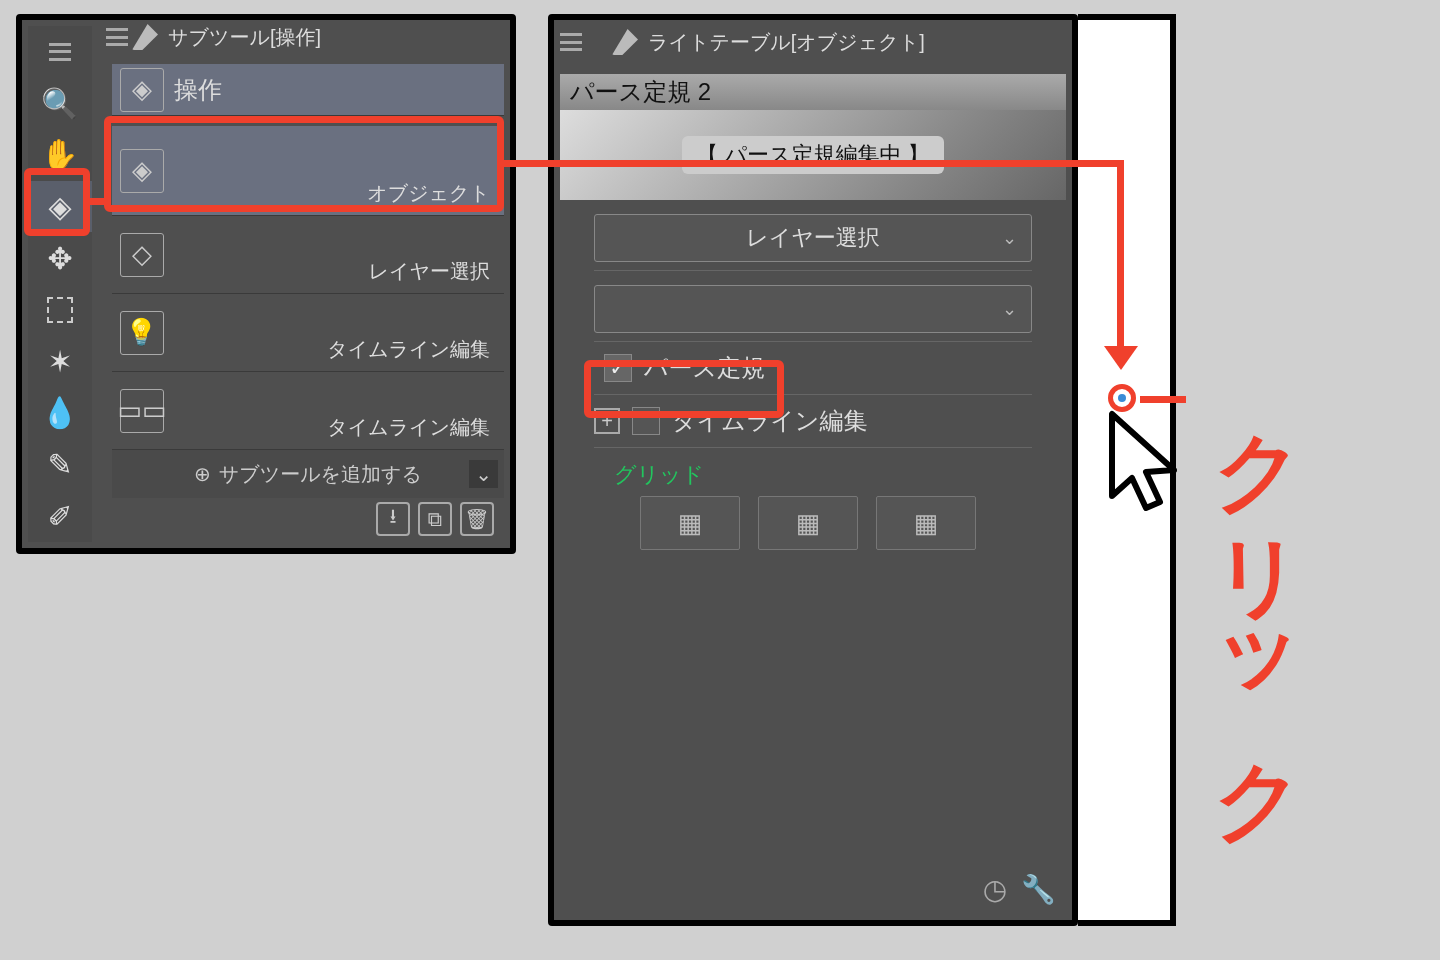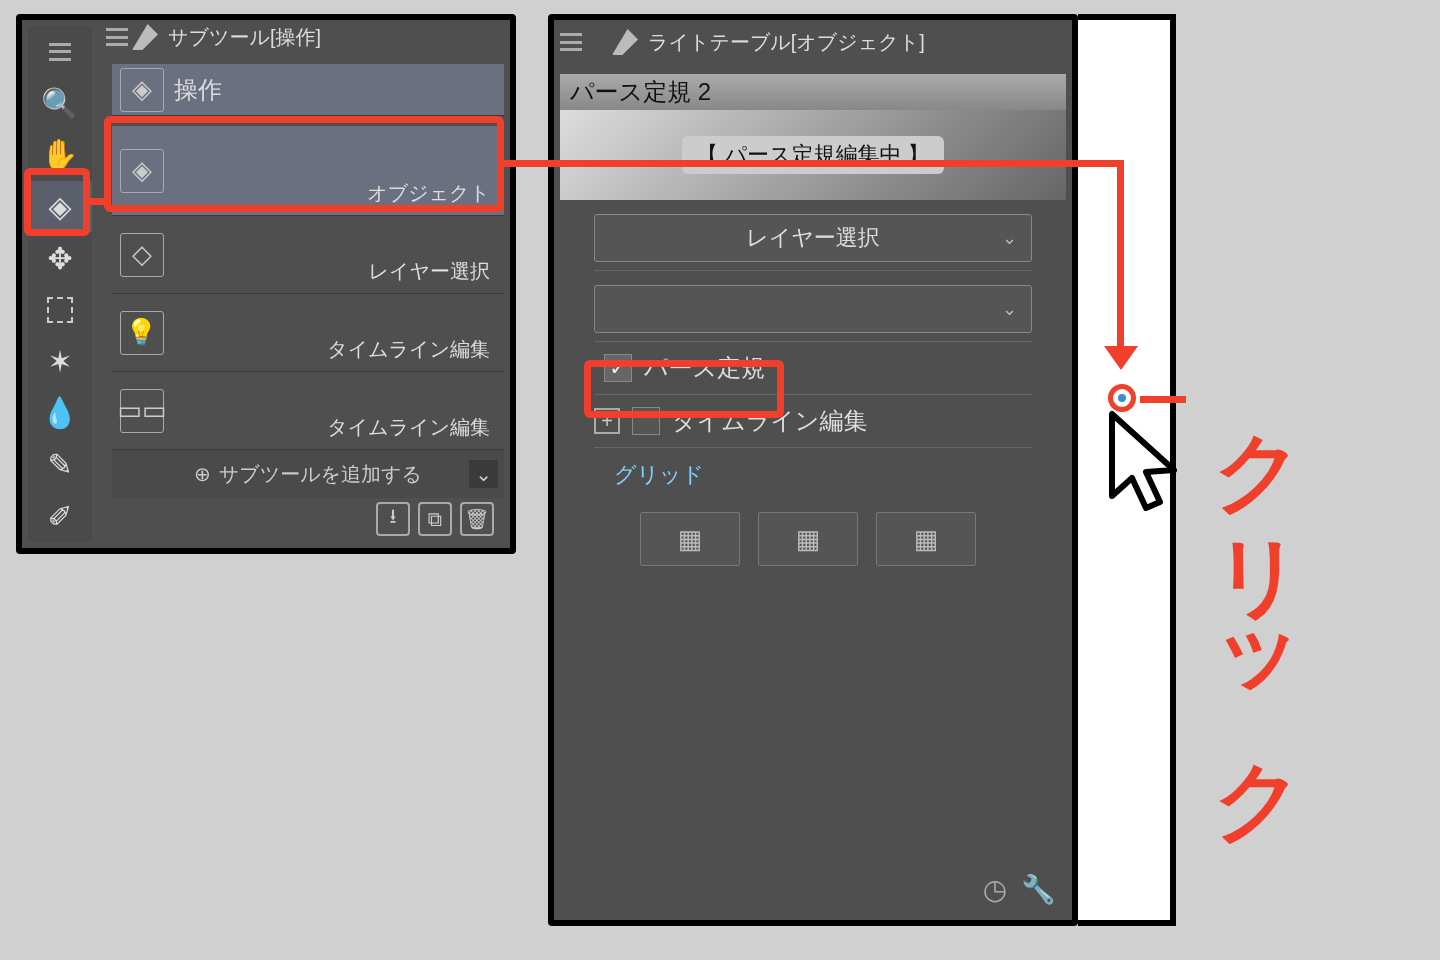--- a/index.html
+++ b/index.html
@@ -28,21 +28,21 @@
   .prop-body { position:absolute; left:6px; right:6px; top:54px; bottom:6px; background:#4f4f4f; }
   .ruler-name { background:linear-gradient(#aaa,#888); color:#111; font-size:24px; padding:6px 10px; height:36px; display:flex; align-items:center; }
   .prev-area { height:90px; background:linear-gradient(135deg,#ddd 0%,#888 70%,#666 100%); display:flex; align-items:center; justify-content:center; }
   .prev-chip { background:#ccc; color:#111; padding:4px 14px; border-radius:6px; font-size:22px; }
   .drop { margin:14px 34px 8px 34px; height:48px; border:1px solid #888; background:#555; display:flex; align-items:center; justify-content:center; color:#ddd; font-size:22px; position:relative; border-radius:3px; }
   .drop .chev { position:absolute; right:14px; color:#bbb; font-size:18px; }
   .divider { height:1px; background:#666; margin:8px 34px; }
   .check-row { display:flex; align-items:center; gap:12px; margin:10px 34px; font-size:24px; color:#ddd; }
   .cbx { width:28px; height:28px; background:#666; border:1px solid #888; display:flex; align-items:center; justify-content:center; color:#eee; font-size:20px; }
   .plus { width:26px; height:26px; border:2px solid #aaa; display:flex; align-items:center; justify-content:center; color:#ccc; font-size:20px; }
-  .grid-lbl { margin:12px 34px 22px 54px; color:#7dd3fc; font-size:22px; }
+  .grid-lbl { margin:12px 34px 6px 54px; color:#22c55e; font-size:22px; }
   .grid-btns { display:flex; gap:18px; margin:4px 34px 10px 80px; }
   .grid-btn { width:100px; height:54px; background:#555; border:1px solid #777; display:flex; align-items:center; justify-content:center; color:#bbb; font-size:26px; border-radius:2px; }
   .bottom-icons { position:absolute; right:10px; bottom:8px; display:flex; gap:14px; color:#aaa; font-size:28px; }
   .cursor-big { position:absolute; z-index:60; }
   .vp-dot { position:absolute; width:28px; height:28px; border:5px solid #f0402c; border-radius:50%; background:#fff; z-index:55; display:flex; align-items:center; justify-content:center; }
   .vp-dot::after { content:""; width:8px; height:8px; background:#3a8cd6; border-radius:50%; }
 </style>
 </head>
 <body>
 

